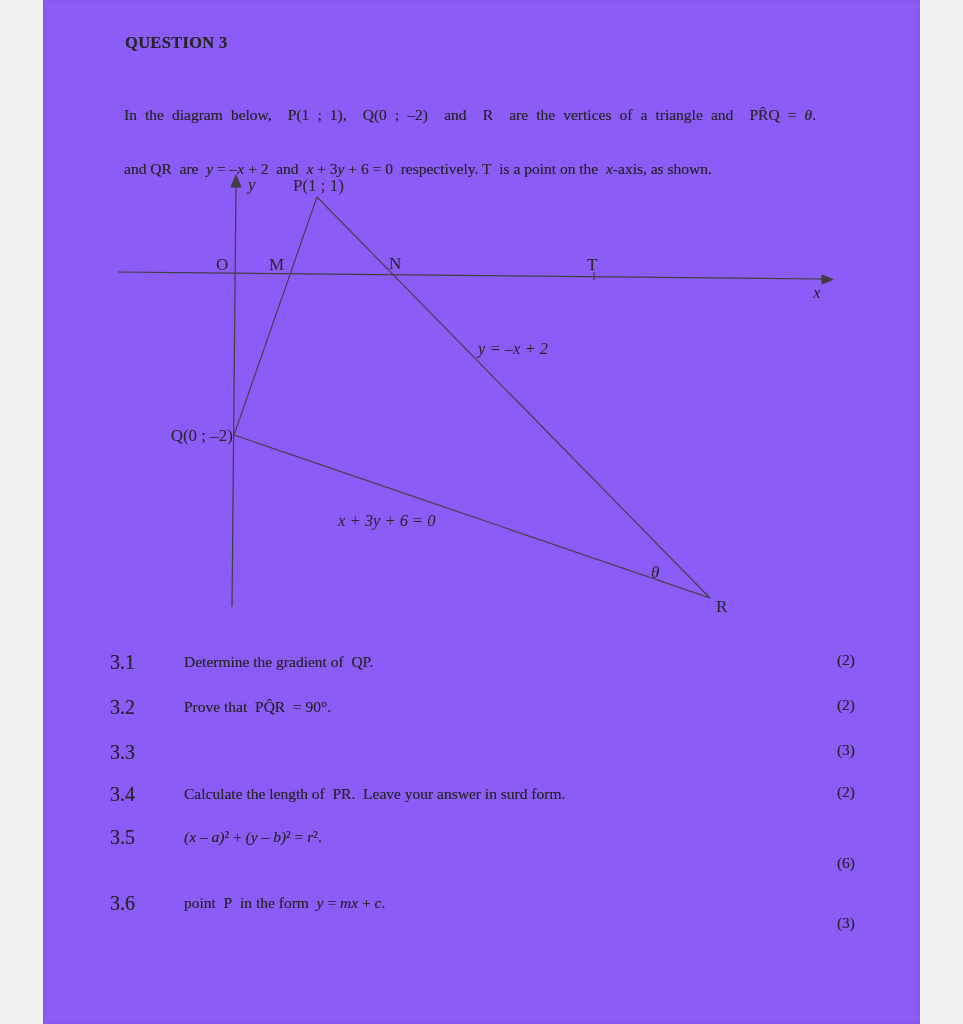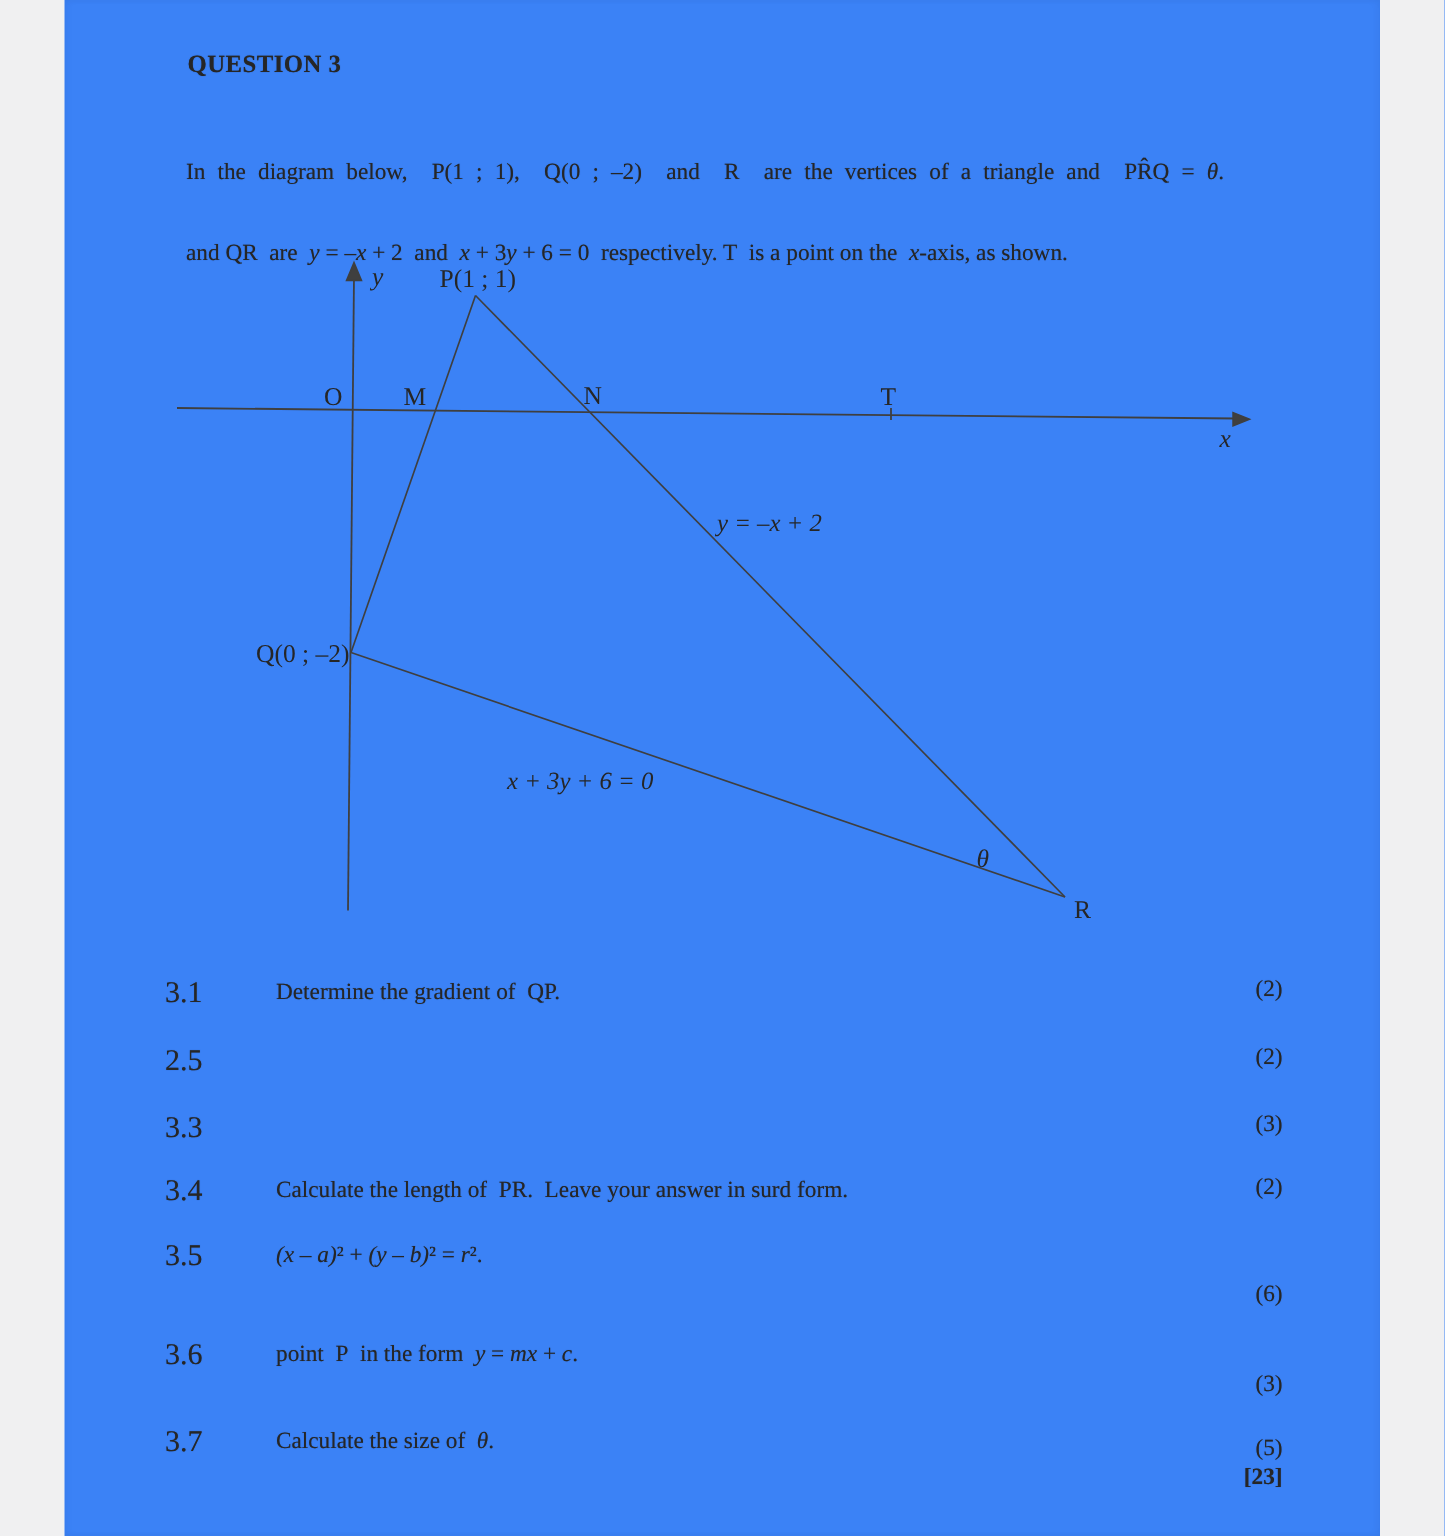--- a/index.html
+++ b/index.html
@@ -7,21 +7,21 @@
     width:963px; height:1024px;
     background:#f0f0f1;
     font-family:"Liberation Serif", serif;
     color:#262626;
     position:relative;
     overflow:hidden;
   }
   .page {
     position:absolute; left:43px; top:0;
     width:877px; height:1024px;
-    background:#3b82f6;
+    background:#8b5cf6;
     box-shadow: inset 2px 0 5px rgba(0,0,0,0.035), inset -2px 0 5px rgba(0,0,0,0.035);
   }
   .abs { position:absolute; }
   .title {
     left:82px; top:33px;
     font-size:16.5px; font-weight:bold; letter-spacing:0.3px;
     text-shadow:0 0 0.6px rgba(30,30,30,0.6);
   }
   .intro {
     left:81px; top:72px; width:692px;
@@ -91,21 +91,24 @@
 
   <div class="abs qrow" style="top:651px">
     <div class="qnum">3.1</div>
     <div class="qtext">
       <div class="qline"><span>Determine the gradient of&nbsp; QP.</span></div>
     </div>
     <div class="qmark" style="top:0">(2)</div>
   </div>
 
   <div class="abs qrow" style="top:696px">
-    <div class="qnum">2.5</div>
+    <div class="qnum">3.2</div>
+    <div class="qtext">
+      <div class="qline"><span>Prove that&nbsp; PQ̂R&nbsp; = 90°.</span></div>
+    </div>
     <div class="qmark" style="top:0">(2)</div>
   </div>
 
   <div class="abs qrow" style="top:741px">
     <div class="qnum">3.3</div>
     <div class="qmark" style="top:0">(3)</div>
   </div>
 
   <div class="abs qrow" style="top:783px">
     <div class="qnum">3.4</div>
@@ -124,22 +127,14 @@
   </div>
 
   <div class="abs qrow" style="top:892px">
     <div class="qnum">3.6</div>
     <div class="qtext">
       <div class="qline"><span>point&nbsp; P&nbsp; in the form&nbsp; </span><span class="it">y</span><span>&nbsp;=&nbsp;</span><span class="it">mx</span><span>&nbsp;+&nbsp;</span><span class="it">c</span><span>.</span></div>
     </div>
     <div class="qmark" style="top:22px">(3)</div>
   </div>
 
-  <div class="abs qrow" style="top:950px">
-    <div class="qnum">3.7</div>
-    <div class="qtext">
-      <div class="qline"><span>Calculate the size of&nbsp; </span><span class="it">θ</span><span>.</span></div>
-    </div>
-    <div class="qmark" style="top:7px">(5)</div>
-    <div class="qtotal" style="top:26px">[23]</div>
-  </div>
 
 </div>
 
 </body></html>

